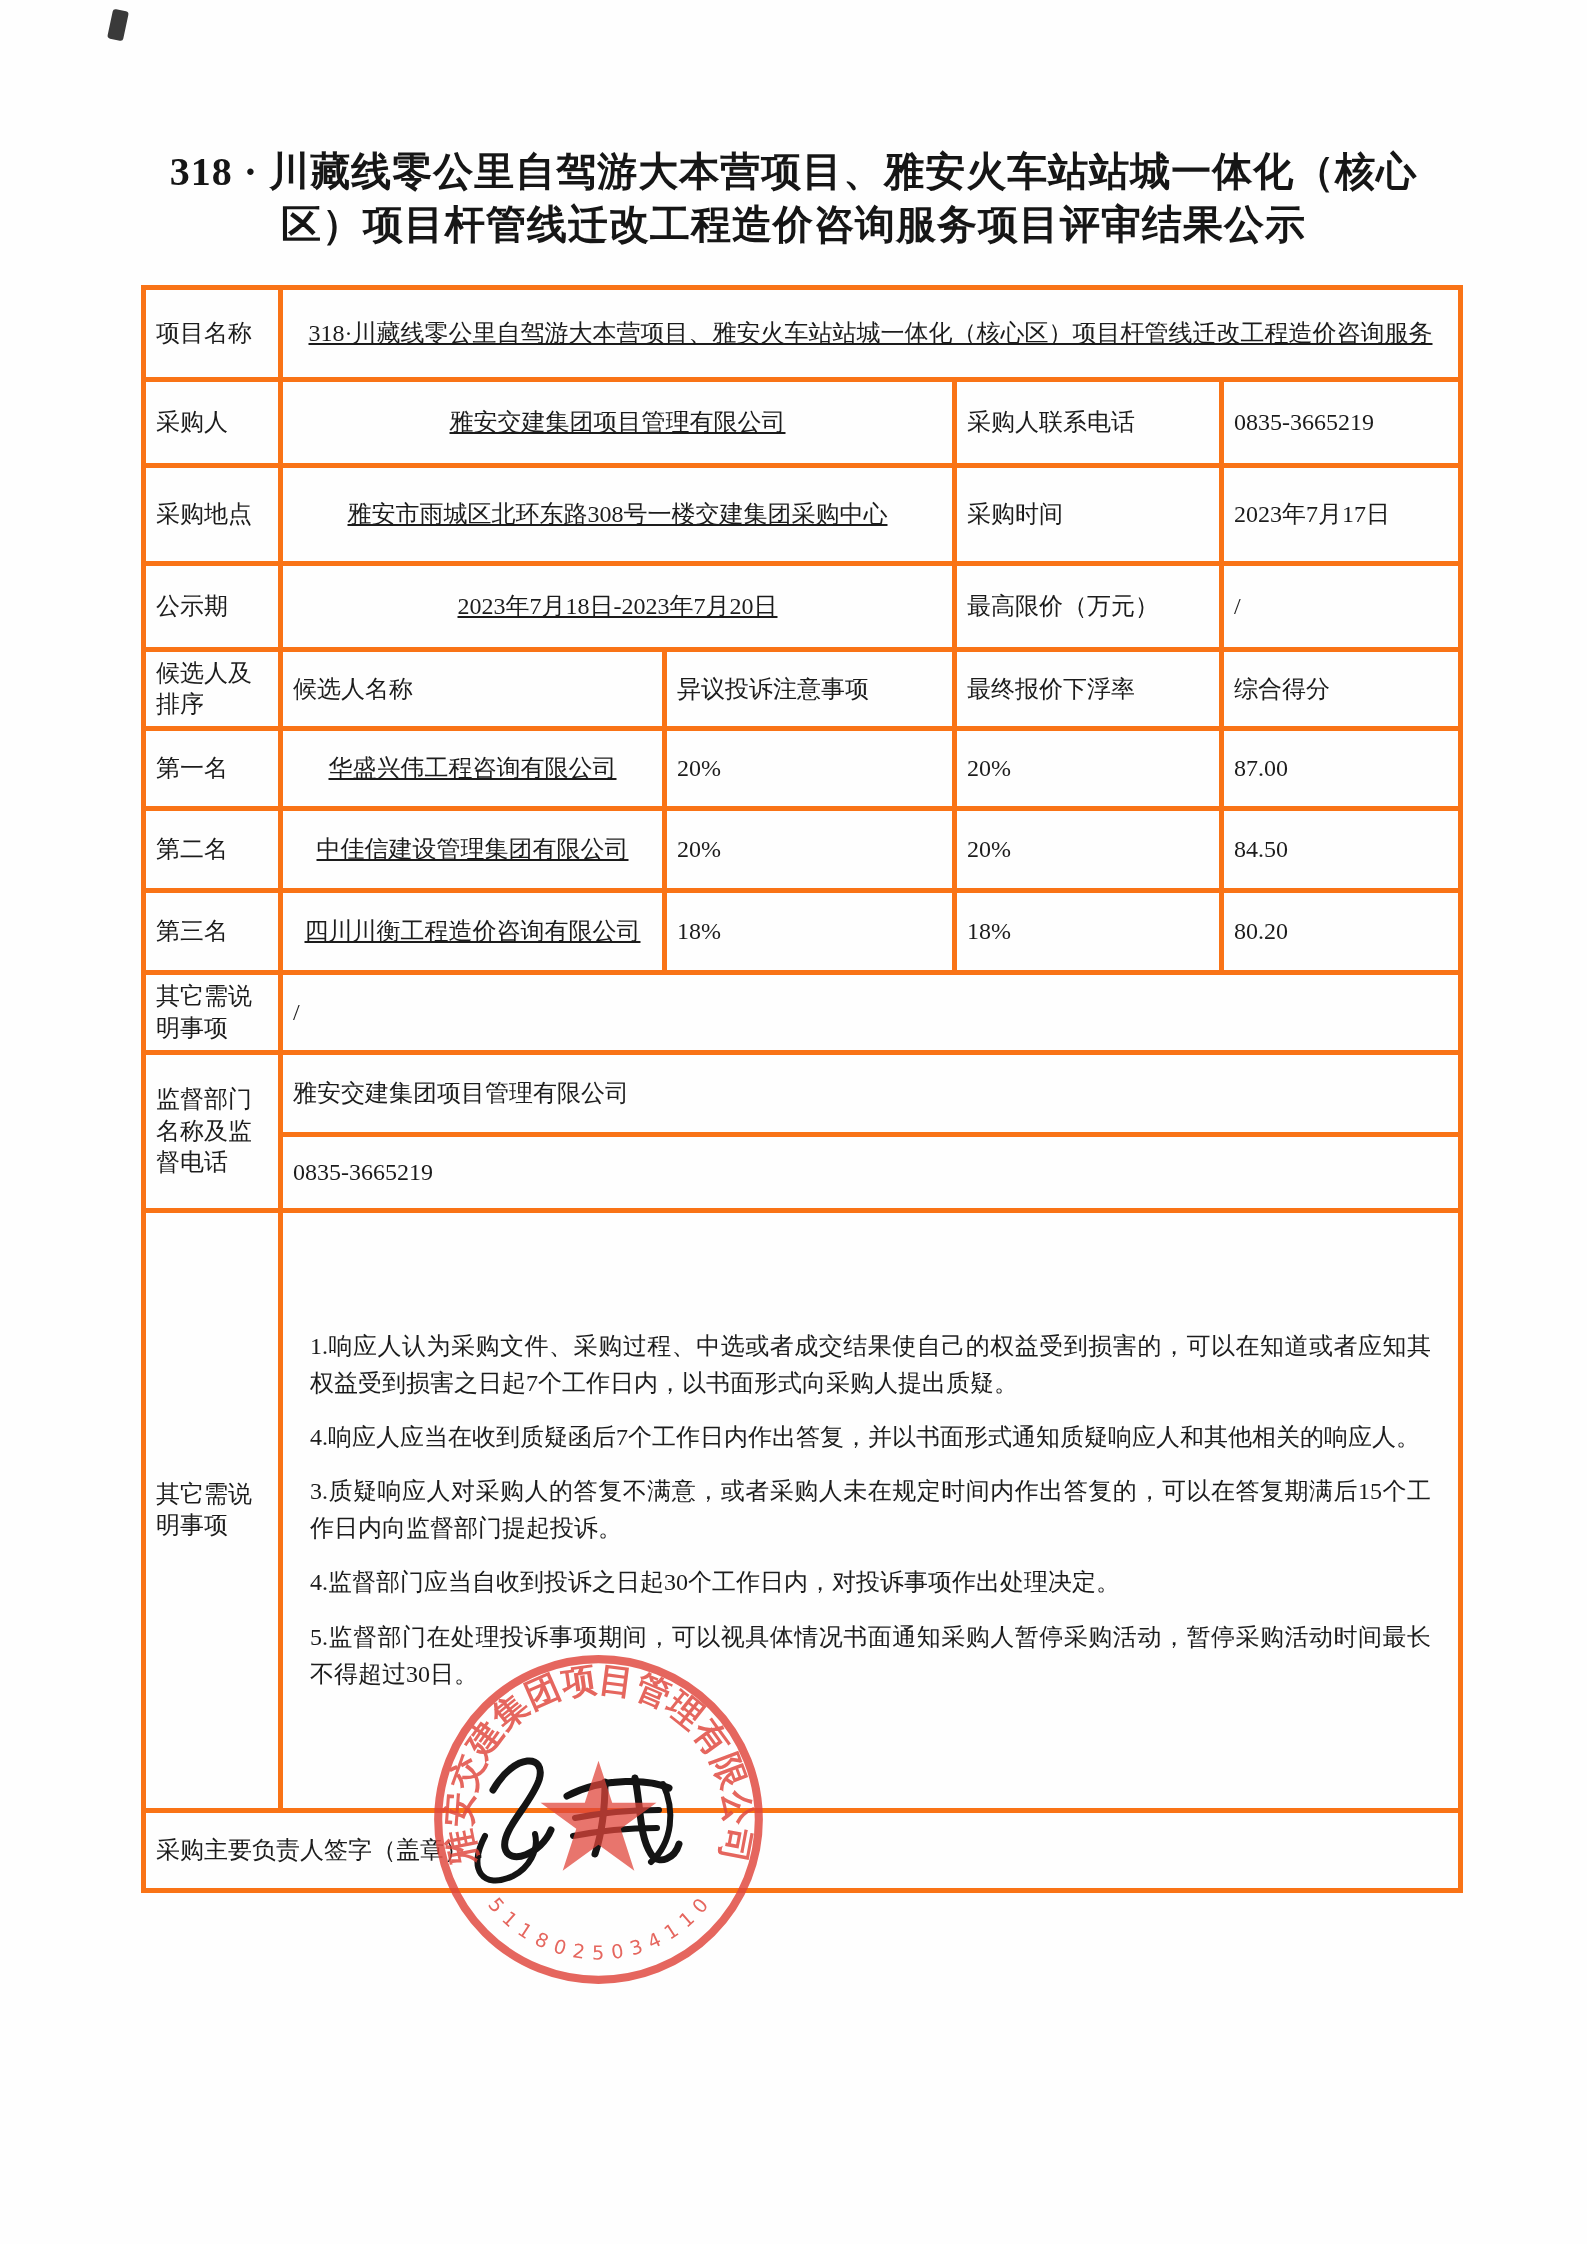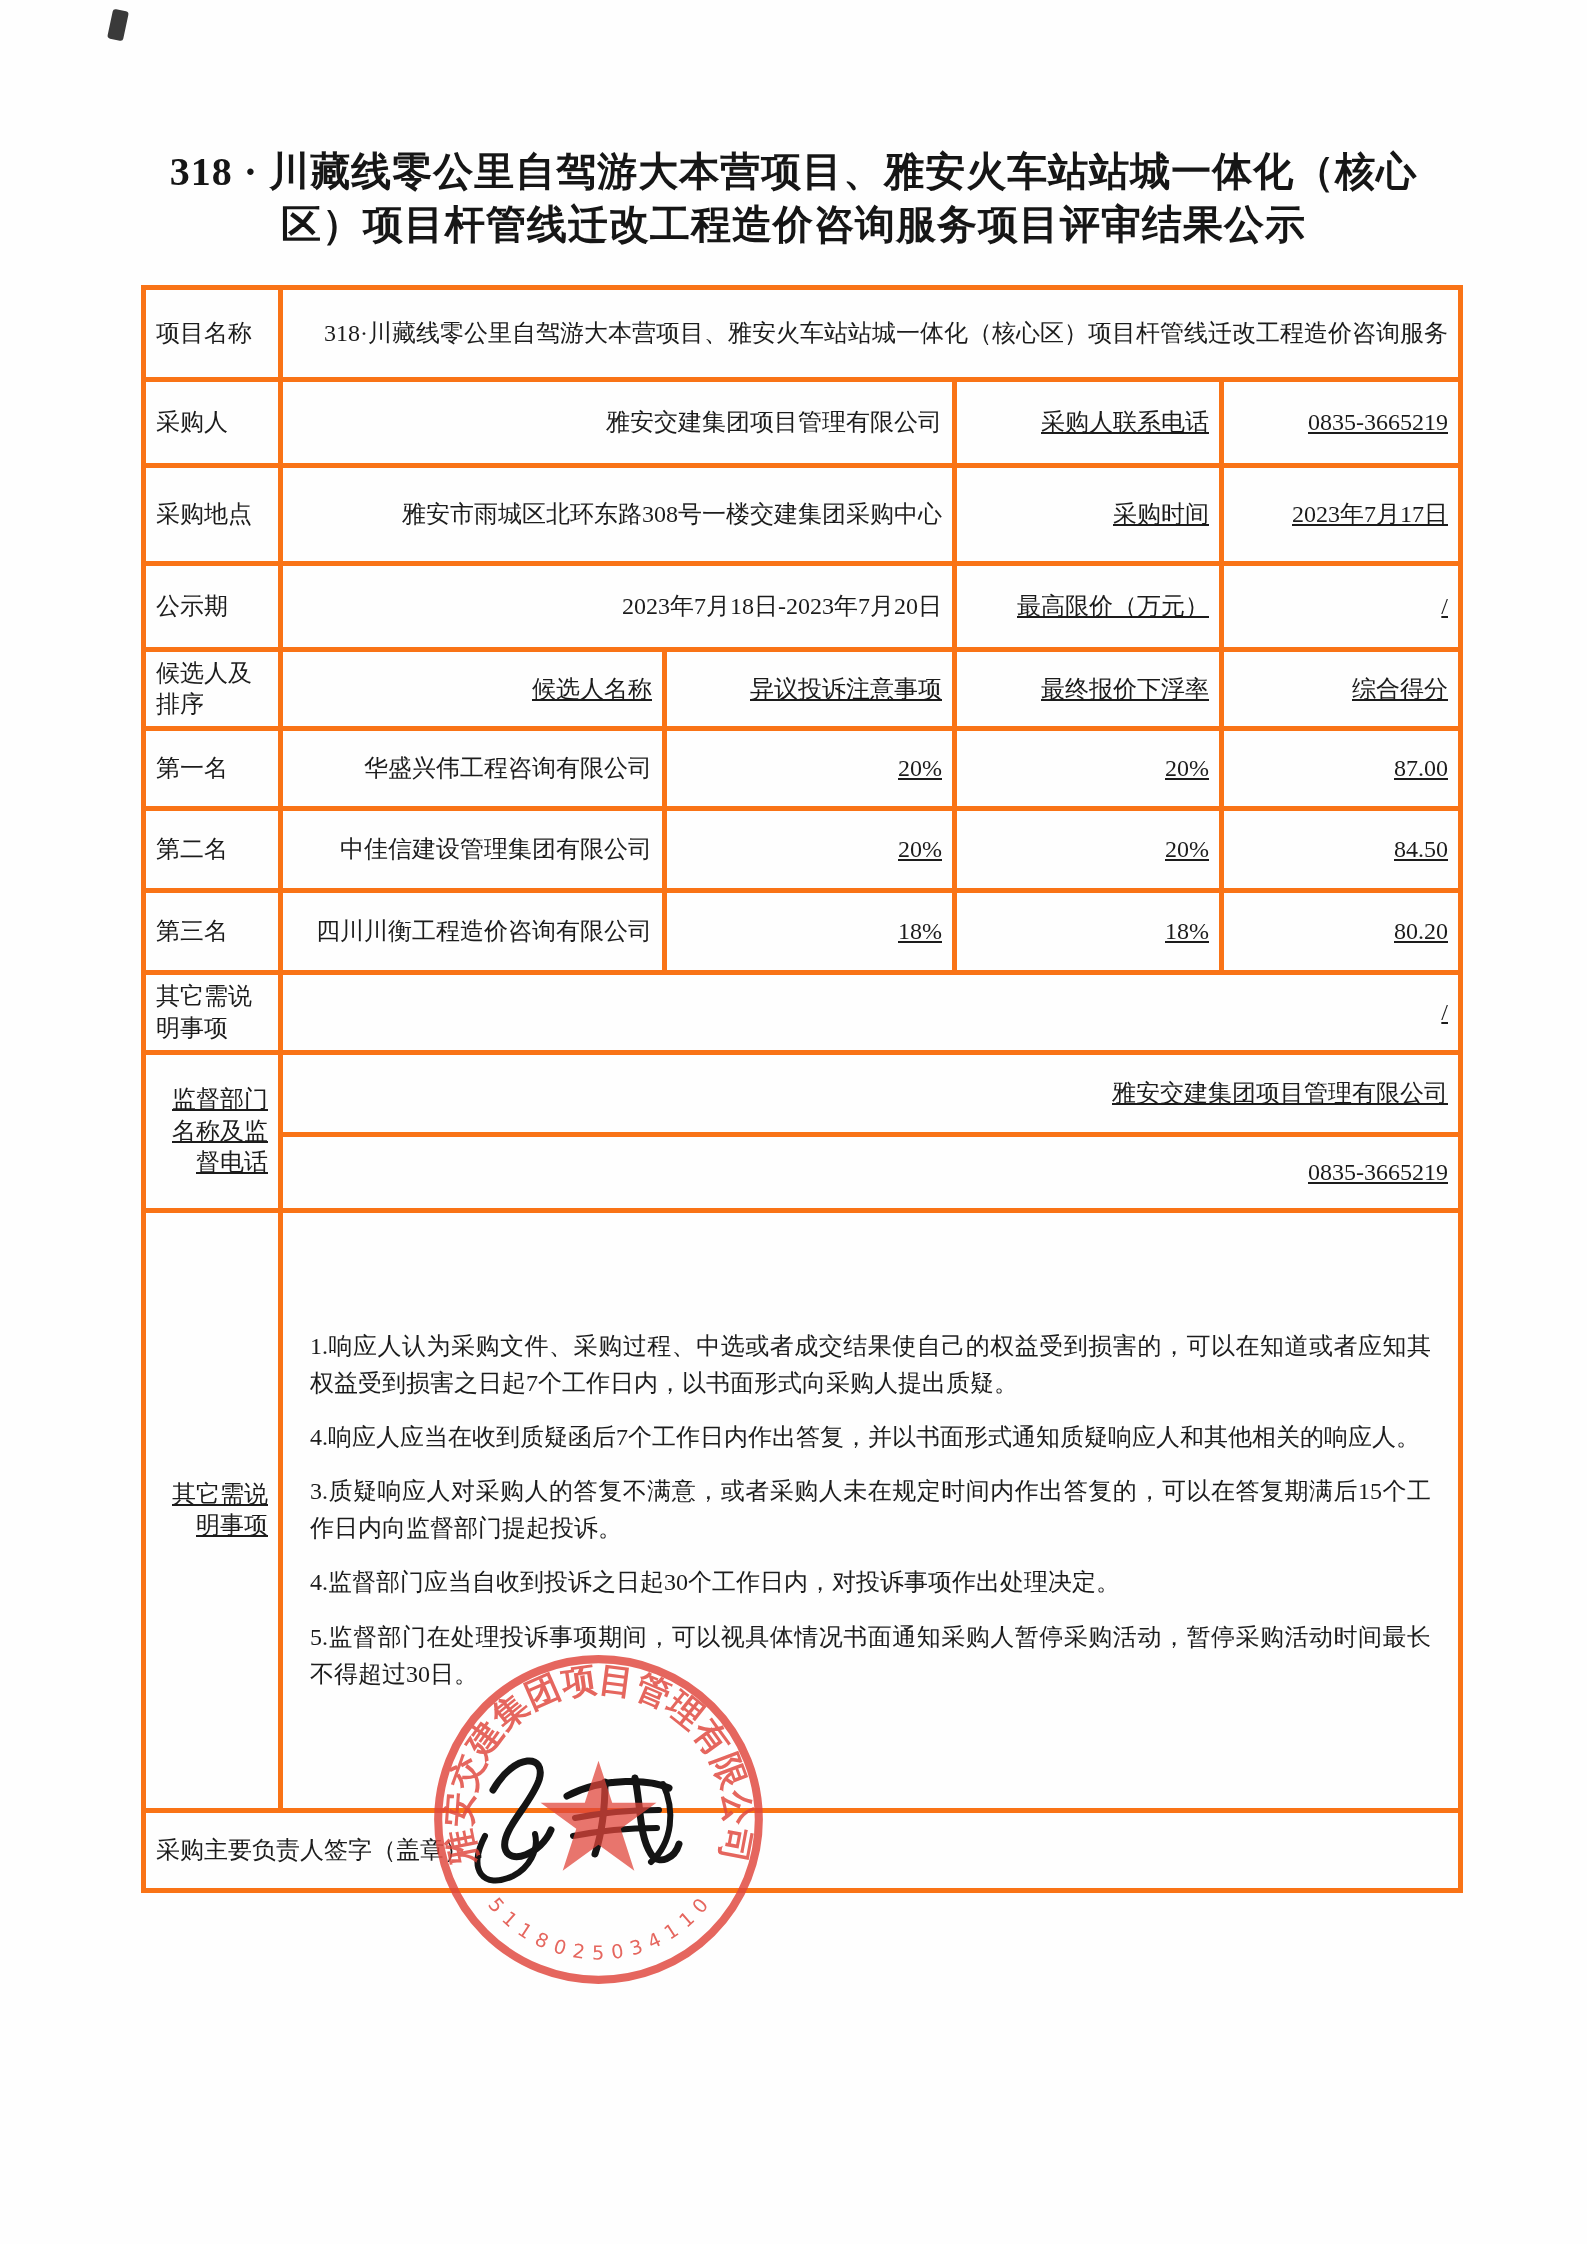--- a/index.html
+++ b/index.html
@@ -26,22 +26,22 @@
     position:absolute;left:141px;top:285px;
     width:1317px;border-collapse:collapse;table-layout:fixed;
   }
   .doc-table td{
     border:5px solid #f97316;
     font-size:24px;line-height:1.3;
     padding:6px 10px;vertical-align:middle;
     word-break:break-all;
   }
   .lbl{padding-left:8px;padding-right:8px;}
-  .c{text-align:right;text-decoration:underline;}
-  .cl{text-align:right;}
+  .c{text-align:left;}
+  .cl{text-align:center;text-decoration:underline;}
   .notes-cell{padding:24px 14px 40px 14px;}
   .notes-cell p{margin:17px;text-align:justify;line-height:1.55;}
   .sig-cell{font-size:30px;padding-left:8px;}
   .seal{position:absolute;left:426px;top:1647px;width:345px;height:345px;opacity:.82;}
   .signature{position:absolute;left:455px;top:1738px;width:260px;height:170px;}
 </style>
 </head>
 <body>
 
 <div class="page">

